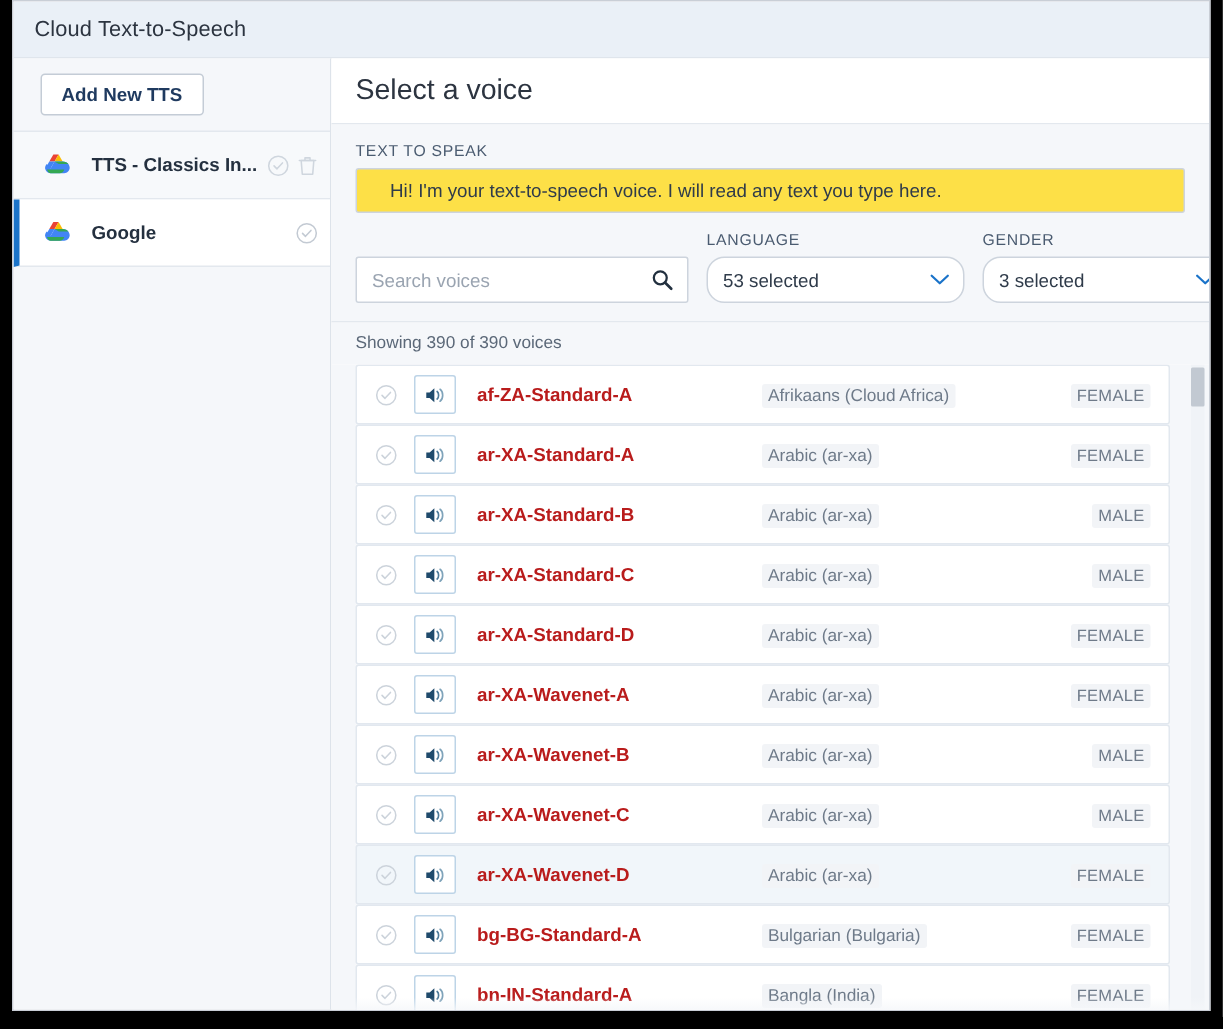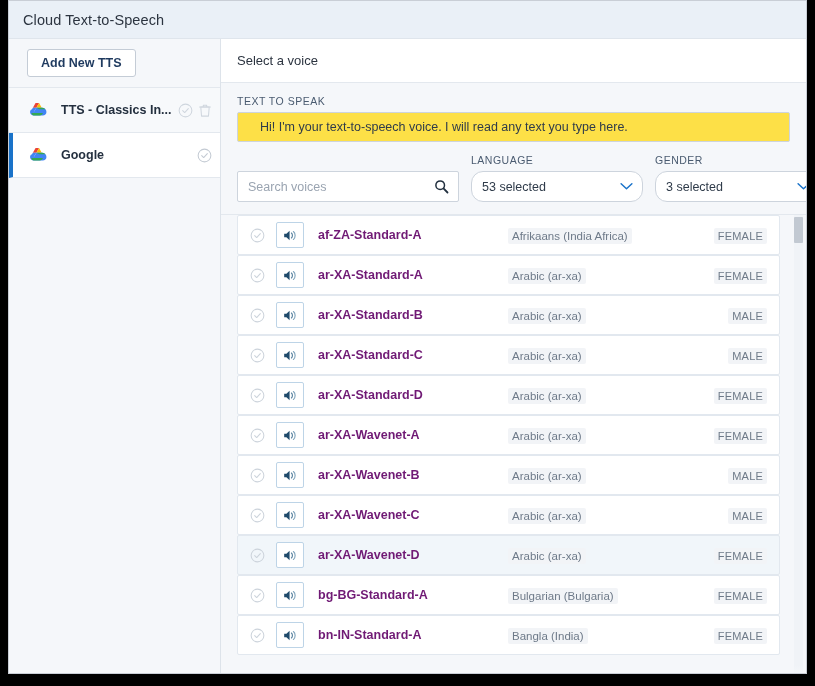--- a/index.html
+++ b/index.html
@@ -102,21 +102,21 @@
     min-width: 0;
     position: relative;
   }
   .main-header {
     height: 44px;
     display: flex; align-items: center;
     padding-left: 16px;
     border-bottom: 1px solid #e3e8ee;
     background: #ffffff;
   }
-  .main-header-text { font-size: 13px; color: #2c3440; }
+  .main-header-text { font-size: 19px; color: #2c3440; }
 
   .filters {
     background: #f5f7fa;
     padding: 12px 16px 12px 16px;
     border-bottom: 1px solid #e3e8ee;
   }
   .field-label {
     font-size: 10.5px;
     color: #4a5b70;
     letter-spacing: .5px;
@@ -214,21 +214,21 @@
     border: 1px solid #bdd4e7;
     border-radius: 2px;
     background: #ffffff;
     display: flex; align-items: center; justify-content: center;
     cursor: pointer;
   }
   .voice-name {
     flex: 0 0 190px;
     margin-left: 14px;
     font-size: 12.5px;
-    color: #701a75;
+    color: #b91c1c;
     font-weight: bold;
     white-space: nowrap;
   }
   .voice-lang { flex: 1; min-width: 0; }
   .voice-lang span {
     font-size: 11.5px;
     color: #6e7a89;
     background: #f2f4f7;
     padding: 2px 4px;
     border-radius: 2px;
@@ -387,39 +387,40 @@
                 <span>
                   <svg width="13" height="9" viewBox="0 0 14 9">
                     <path d="M1.2 1.6 L7 7 L12.8 1.6" fill="none" stroke="#1a73c9" stroke-width="1.6" stroke-linecap="round" stroke-linejoin="round"></path>
                   </svg>
                 </span>
               </div>
             </div>
           </div>
         </div>
 
+        <div class="showing-bar">Showing 390 of 390 voices</div>
 
         <div class="voicelist-wrap">
           <div class="voicelist" id="voice-list">
               <div class="voice-row">
                 <span class="voice-check">
                   <svg width="15" height="15" viewBox="0 0 16 16">
                     <circle cx="8" cy="8" r="6.8" fill="none" stroke="#ccd3db" stroke-width="1.1"></circle>
                     <path d="M5 8.1 L7.1 10.2 L11 6" fill="none" stroke="#ccd3db" stroke-width="1.1" stroke-linecap="round" stroke-linejoin="round"></path>
                   </svg>
                 </span>
                 <span class="voice-play">
                   <svg width="15" height="13" viewBox="0 0 16 14">
                     <path d="M1.2 5 H3.6 L7 2 V12 L3.6 9 H1.2 Z" fill="#1f4a6b"></path>
                     <path d="M9 4.3 C10.4 5.3 10.4 8.7 9 9.7" fill="none" stroke="#4d7a99" stroke-width="1.2" stroke-linecap="round"></path>
                     <path d="M11.1 2.7 C13.6 4.4 13.6 9.6 11.1 11.3" fill="none" stroke="#7fa3ba" stroke-width="1.2" stroke-linecap="round"></path>
                   </svg>
                 </span>
                 <span class="voice-name">af-ZA-Standard-A</span>
-                <span class="voice-lang"><span>Afrikaans (India Africa)</span></span>
+                <span class="voice-lang"><span>Afrikaans (Cloud Africa)</span></span>
                 <span class="voice-gender"><span>FEMALE</span></span>
               </div>
               <div class="voice-row">
                 <span class="voice-check">
                   <svg width="15" height="15" viewBox="0 0 16 16">
                     <circle cx="8" cy="8" r="6.8" fill="none" stroke="#ccd3db" stroke-width="1.1"></circle>
                     <path d="M5 8.1 L7.1 10.2 L11 6" fill="none" stroke="#ccd3db" stroke-width="1.1" stroke-linecap="round" stroke-linejoin="round"></path>
                   </svg>
                 </span>
                 <span class="voice-play">

